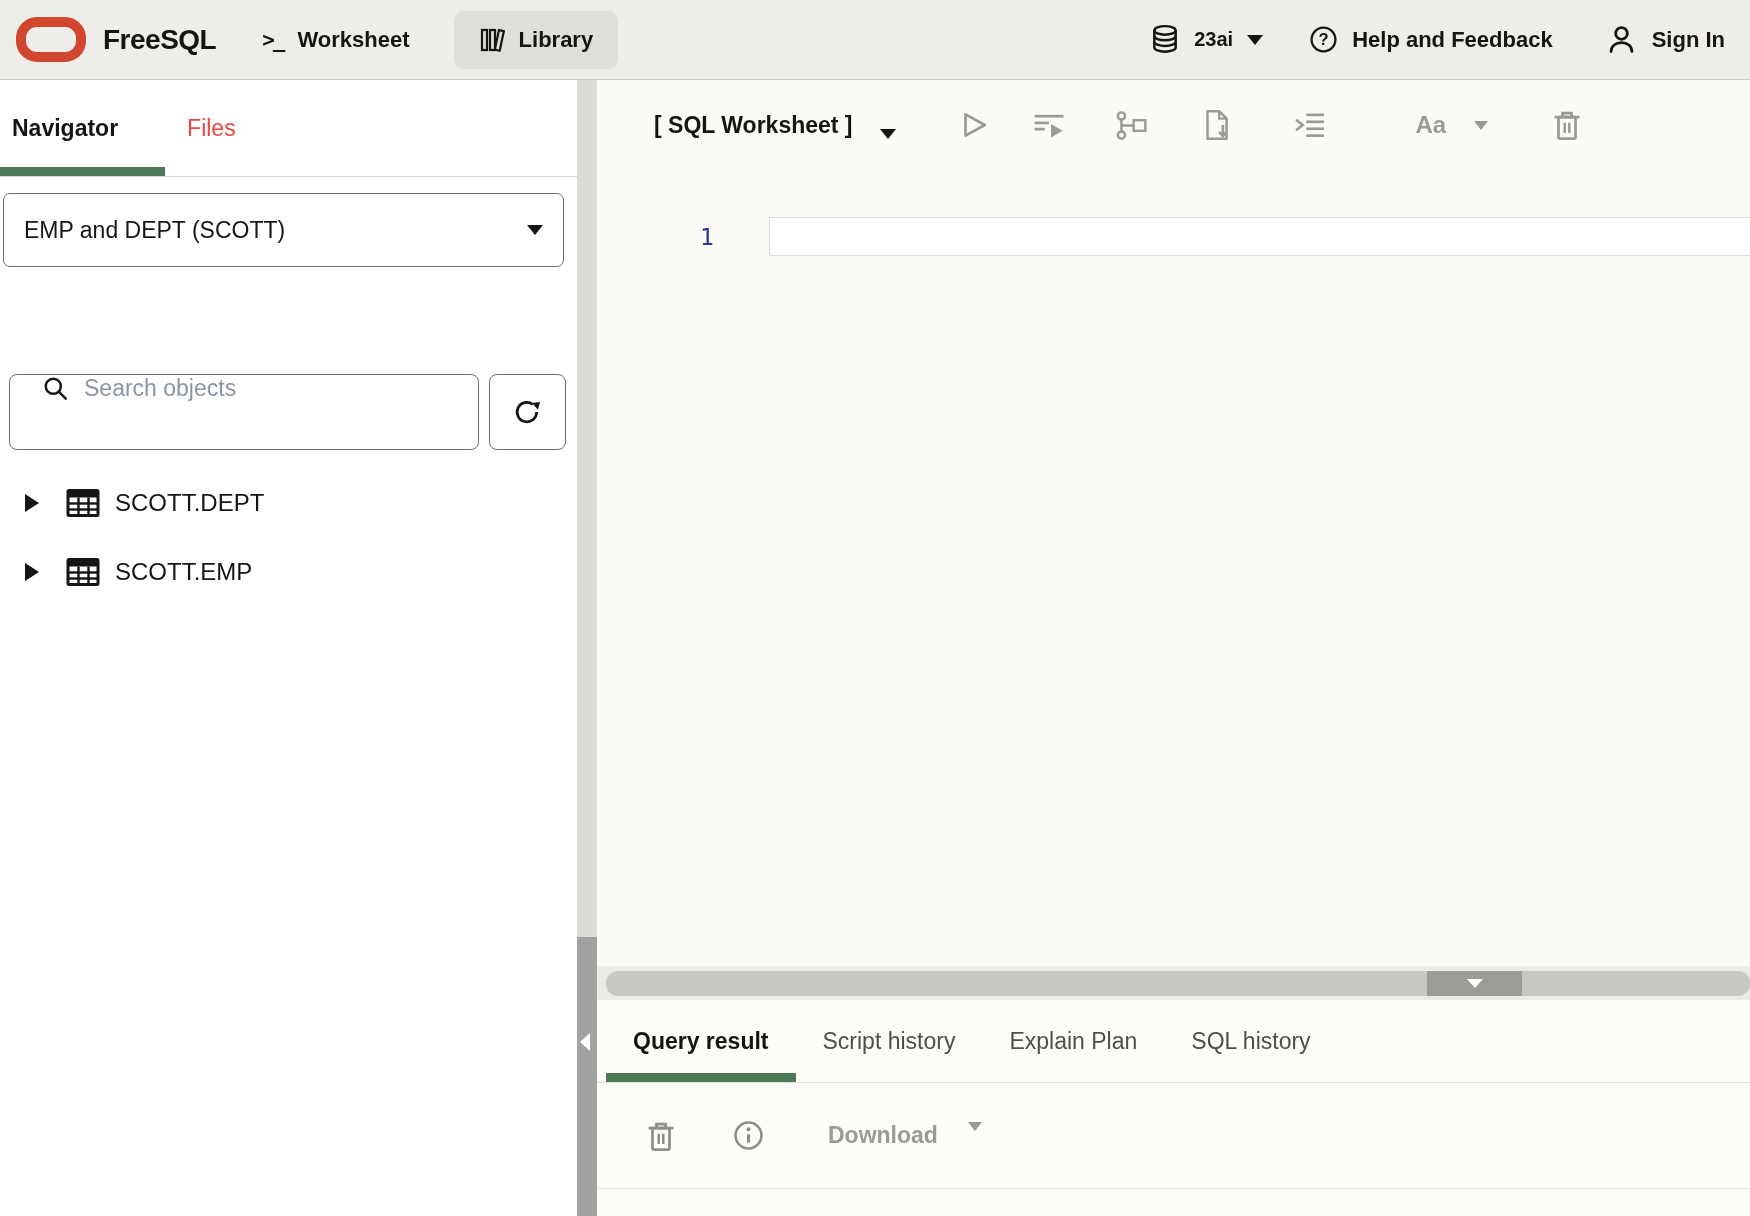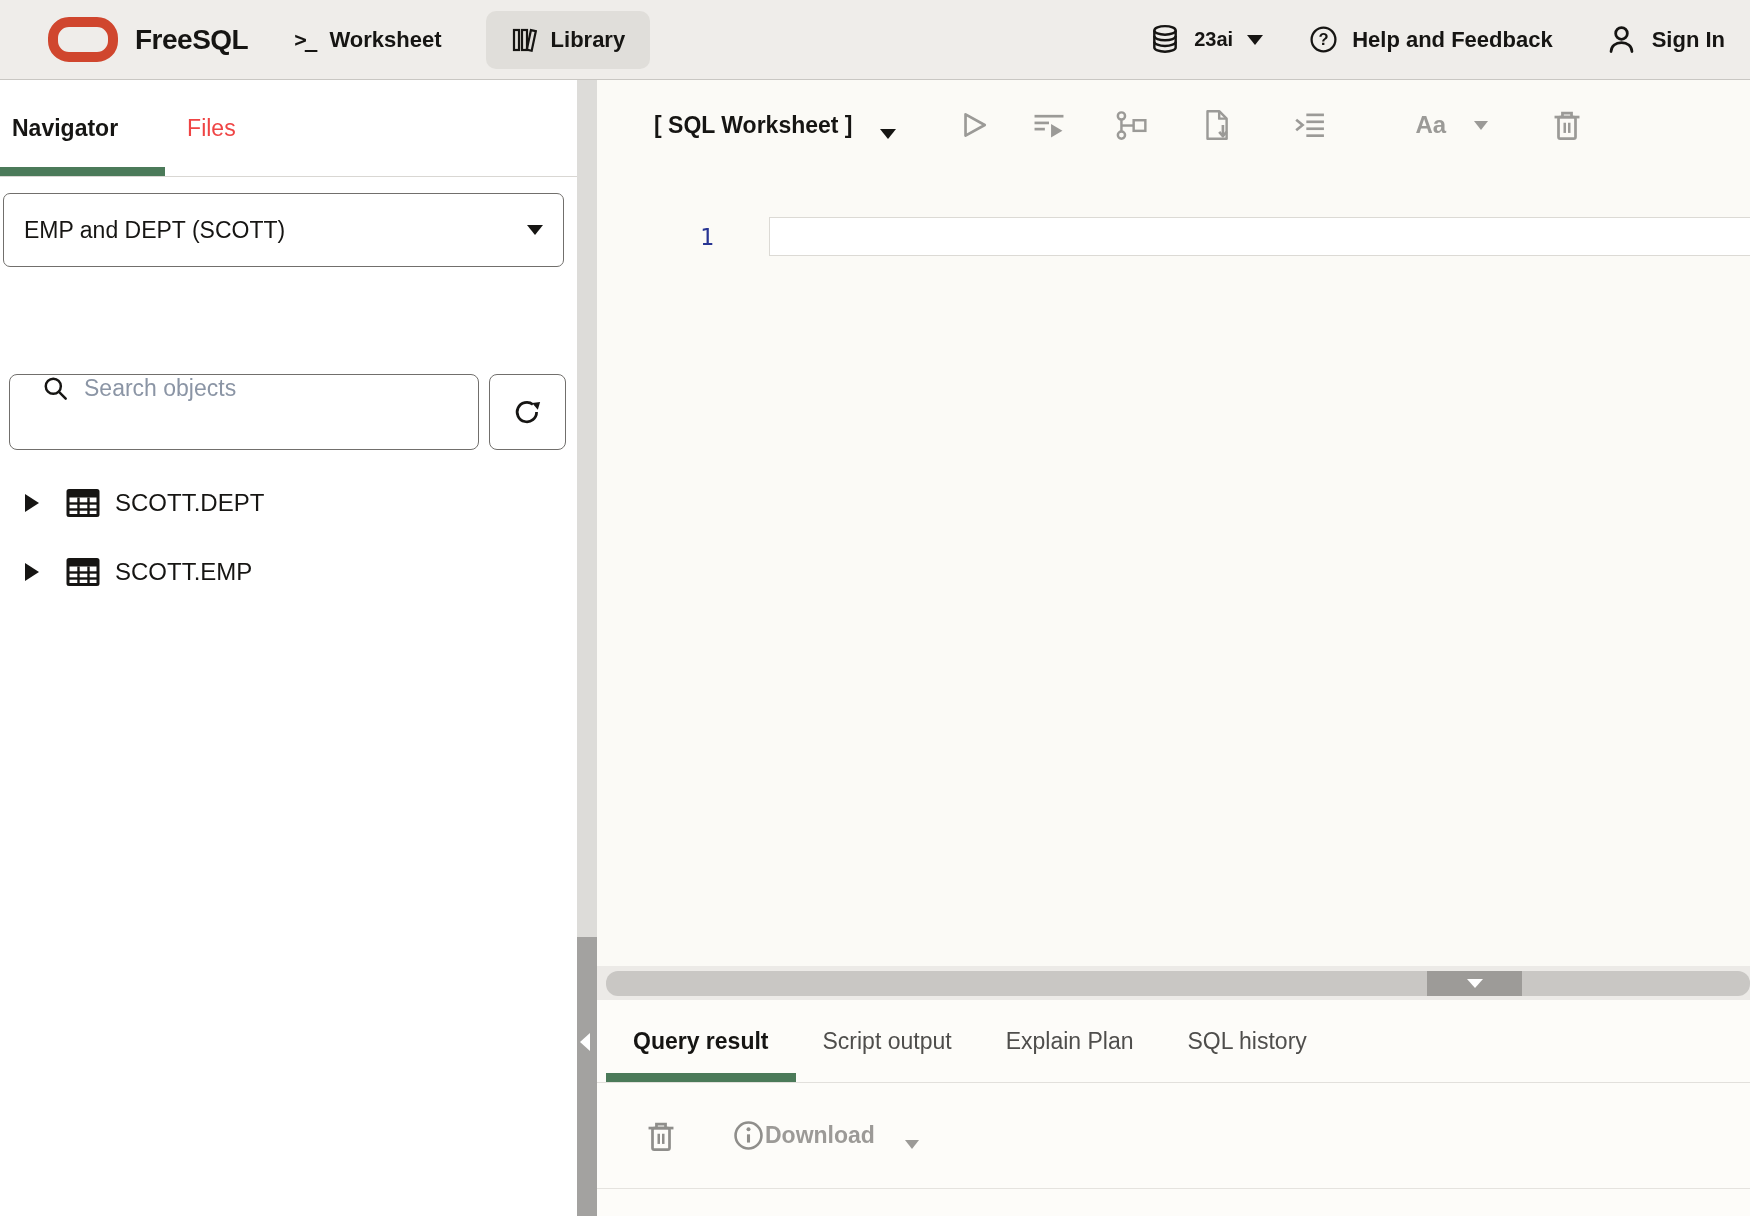--- a/index.html
+++ b/index.html
@@ -8,21 +8,21 @@
     font-family: "Liberation Sans", sans-serif;
     background:#ffffff; color:#161513;
     position:relative; overflow:hidden;
   }
   .app { position:absolute; inset:0; }
 
   
   .header {
     position:absolute; left:0; top:0; width:1750px; height:80px;
     background:#efedea; border-bottom:1px solid #c9c7c3;
-    display:flex; align-items:center; padding-left:48px;justify-content:space-between;
+    display:flex; align-items:center; padding-left:16px;justify-content:space-between;
   }
   .oracle-logo {
     width:70px; height:45px; border:10px solid #d0462e; border-radius:21px;
     flex:none;
   }
   .brand { margin-left:17px; font-size:28px; font-weight:700; letter-spacing:-0.5px; }
   .hnav { display:flex; align-items:center; gap:14px; font-size:22px; font-weight:700; color:#161513; cursor:pointer; }
   .hnav .ic { display:flex; color:#161513; }
   .nav-worksheet { margin-left:46px; }
   .nav-library { margin-left:44px; background:#e0deda; border-radius:10px; height:58px; padding:0 25px; }
@@ -117,21 +117,21 @@
 
   
   .results { position:absolute; left:0; right:0; top:920px; bottom:0; background:#fdfcf9; }
   .res-tabs { position:relative; height:83px; border-bottom:1px solid #e2e0dc; display:flex; align-items:stretch; padding-left:9px; }
   .res-tab { padding:0 27px; font-size:23px; color:#4f4e4c; display:flex; align-items:center; position:relative; cursor:pointer; }
   .res-tab.active { font-weight:700; color:#161513; }
   .res-tab.active::after { content:""; position:absolute; left:0; right:0; bottom:0; height:9px; background:#4b7a59; }
   .res-toolbar { height:106px; border-bottom:1px solid #e5e3df; display:flex; align-items:center; padding-left:48px; }
   .rbtn { background:none; border:none; padding:0; display:flex; color:#8f8e8b; cursor:pointer; }
   .rbtn.info { margin-left:55px; }
-  .dl-group { display:flex; align-items:flex-end; color:#9c9a97; cursor:pointer; }
+  .dl-group { margin-left:63px; display:flex; align-items:flex-start; color:#9c9a97; cursor:pointer; }
   .dl-group .lbl { font-size:23px; font-weight:700; }
   .dl-group .caret { margin-left:30px; }
 
   svg { display:block; }
 </style>
 </head>
 <body>
 
 <div class="app">
 
@@ -348,21 +348,21 @@
       <div class="h-bar">
         <div class="h-handle">
           <span class="tri-down-w"></span>
         </div>
       </div>
     </div>
 
     <div class="results">
       <div class="res-tabs">
         <div class="res-tab active">Query result</div>
-        <div class="res-tab">Script output</div>
+        <div class="res-tab">Script history</div>
         <div class="res-tab">Explain Plan</div>
         <div class="res-tab">SQL history</div>
       </div>
 
       <div class="res-toolbar">
         <button class="rbtn">
           <span>
             <svg width="32" height="34" viewBox="0 0 28 30" fill="none" stroke="currentColor" stroke-width="2.4">
               <line x1="3" y1="8" x2="25" y2="8"></line>
               <path d="M10 8V4.5h8V8"></path>

